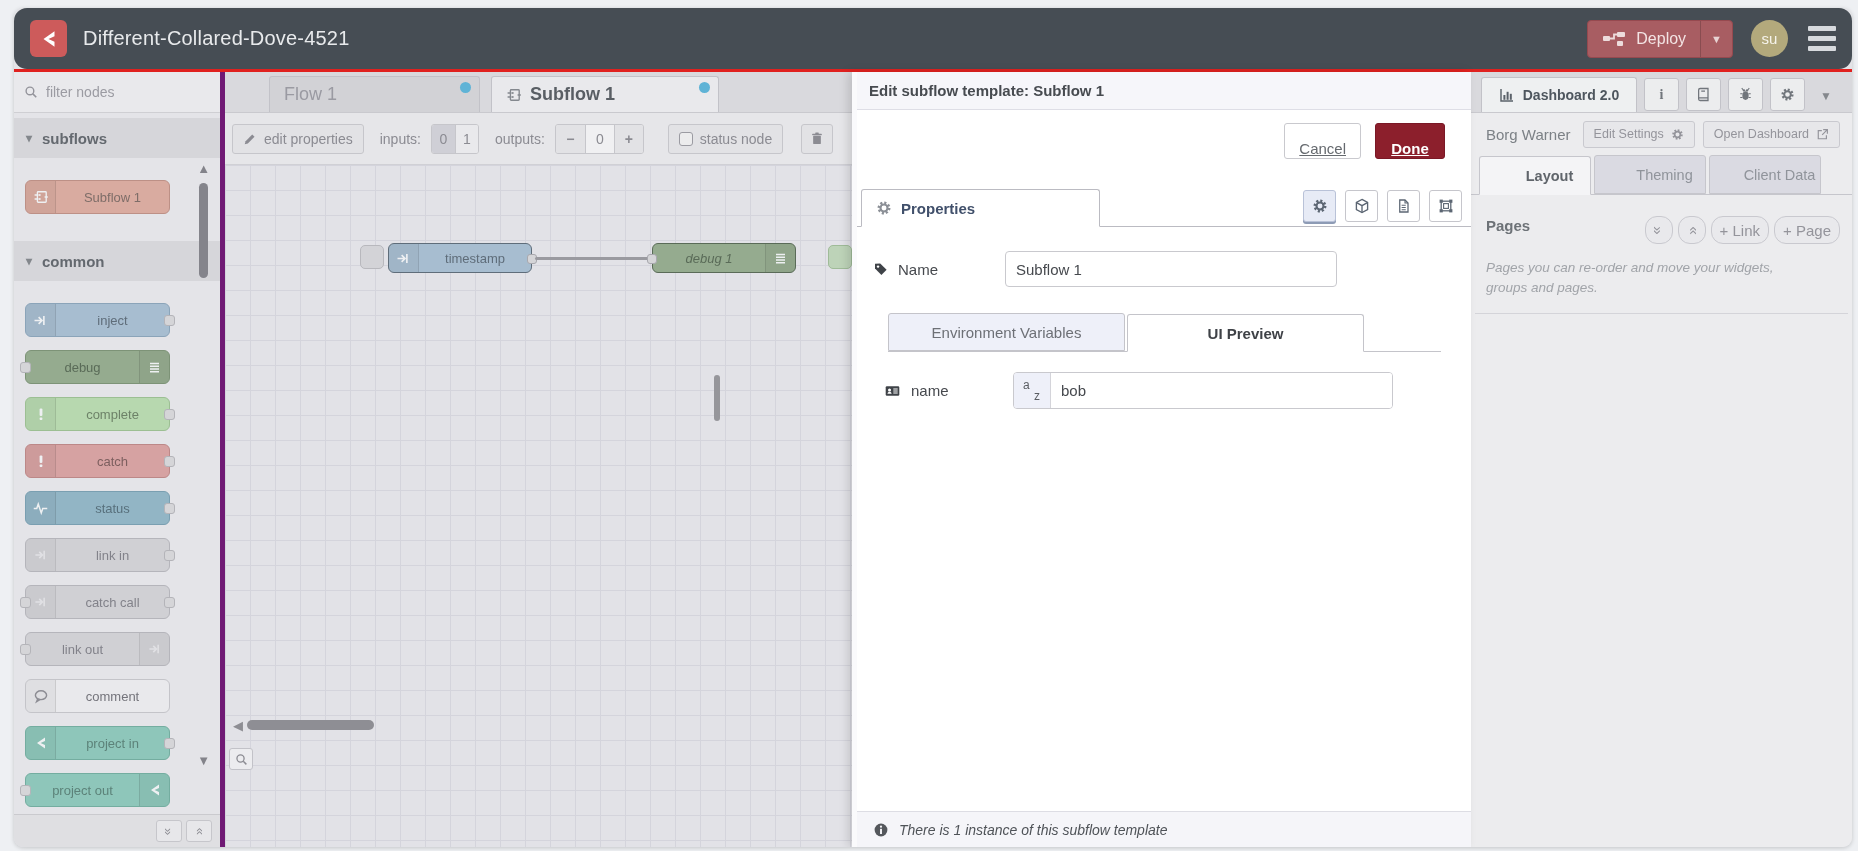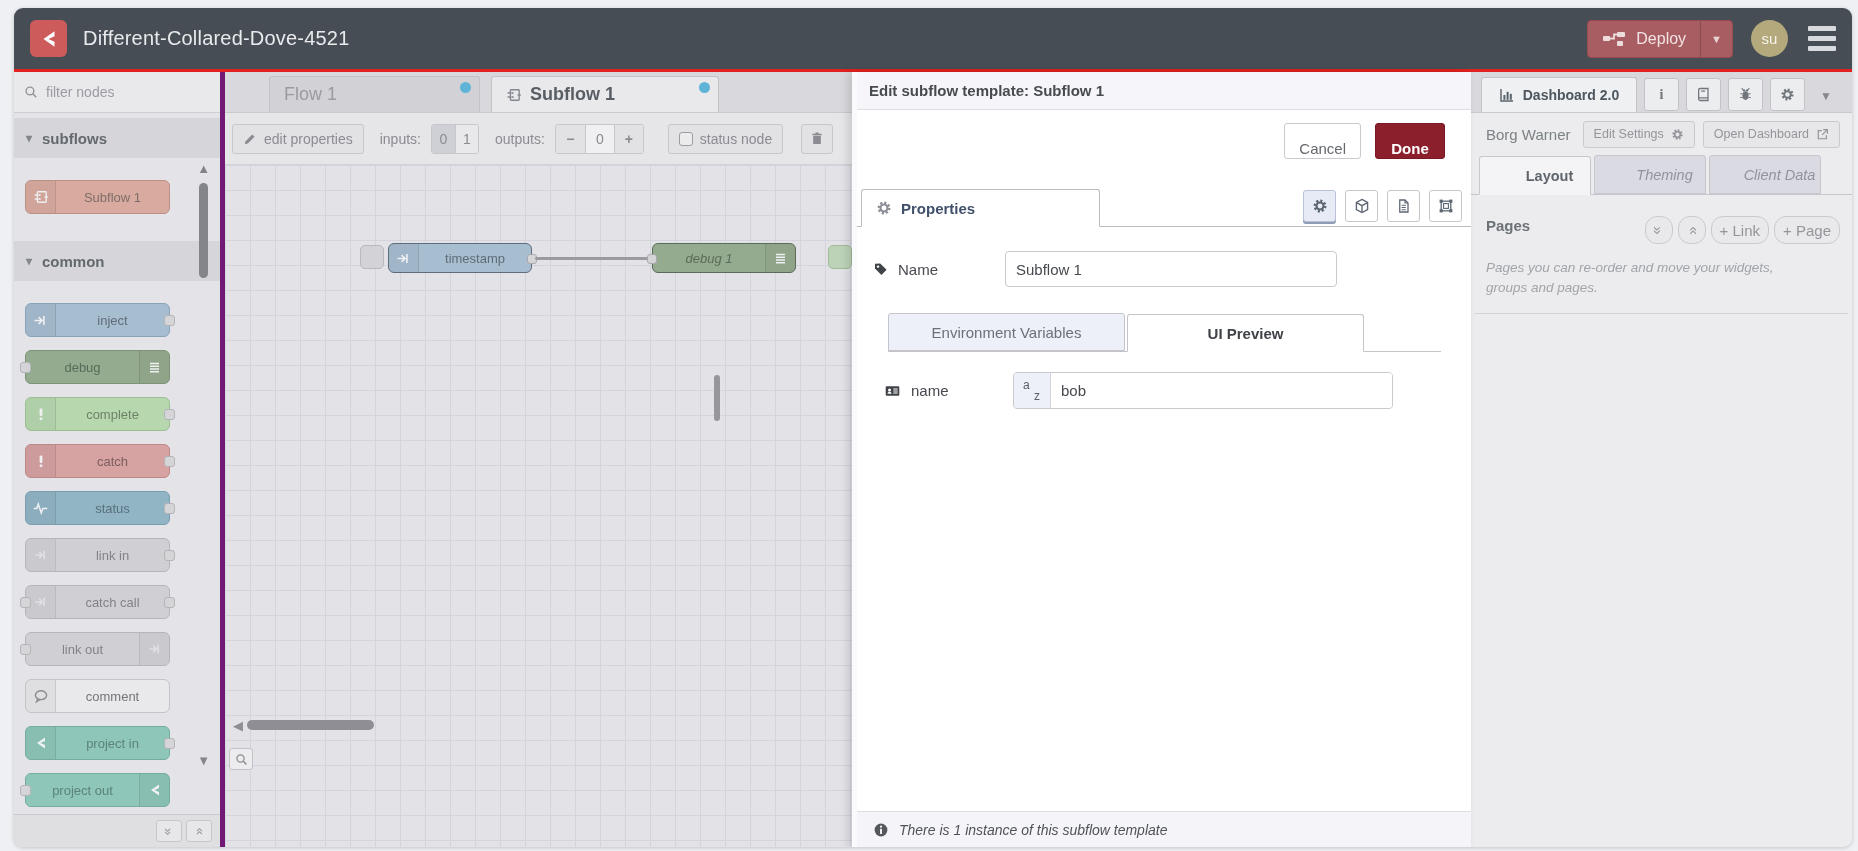--- a/index.html
+++ b/index.html
@@ -1,20 +1,20 @@
 <!DOCTYPE html>
 <html><head>
 <meta charset="utf-8">
 <style>
   * { margin:0; padding:0; box-sizing:border-box; }
   html,body { width:1858px; height:851px; background:#eef0f3; font-family:"Liberation Sans", sans-serif; overflow:hidden; }
   #app { position:absolute; left:14px; top:8px; width:1838px; height:839px; background:#e3e3e7; border-radius:9px; overflow:hidden; box-shadow:0 1px 4px rgba(0,0,0,.18); display:flex; flex-direction:column; }
 
   
-  .header { height:61px; background:#464d54; display:flex; align-items:center; padding:0 14px 0 16px; flex:0 0 auto; }
+  .header { height:61px; background:#464d54; display:flex; align-items:center; padding:0 14px 0 16px; flex:0 0 auto;border-radius:13px; }
   .logo { width:37px; height:37px; background:#cd5b5b; border-radius:6px; display:flex; align-items:center; justify-content:center; margin-right:16px; }
   .app-title { color:#e8eaec; font-size:20px; letter-spacing:.2px; }
   .header-right { margin-left:auto; display:flex; align-items:center; gap:18px; }
   .deploy-btn { background:#a85d62; border:1px solid #96494f; border-radius:4px; height:38px; display:flex; align-items:center; color:#f3e4e4; font-size:16px; cursor:pointer; }
   .deploy-main { display:flex; align-items:center; gap:10px; padding:0 14px; }
   .deploy-caret { padding:0 10px; border-left:1px solid rgba(0,0,0,.18); font-size:11px; color:#e8d3d3; align-self:stretch; display:flex; align-items:center; }
   .avatar { width:37px; height:37px; border-radius:50%; background:#b3a97c; color:#f6f4ec; font-size:15px; display:flex; align-items:center; justify-content:center; }
   .hamburger { display:flex; flex-direction:column; gap:5px; padding:4px 2px; cursor:pointer; }
   .hamburger span { width:28px; height:5px; background:#d7dade; border-radius:1px; }
   .red-line { height:3px; background:#e0211f; flex:0 0 auto; }
@@ -80,21 +80,21 @@
   .fport { position:absolute; width:10px; height:10px; background:#d5d5d8; border:1px solid #a8a8ae; border-radius:3px; top:10px; }
   .h-scroll-arrow { position:absolute; left:8px; top:553px; color:#8e8e94; font-size:13px; }
   .h-scroll-pill { position:absolute; left:22px; top:555px; width:127px; height:10px; border-radius:5px; background:#8e8e94; }
   .zoom-btn { position:absolute; left:4px; top:583px; width:24px; height:22px; background:#ececef; border:1px solid #c2c2c8; border-radius:3px; color:#8b8b92; display:flex; align-items:center; justify-content:center; }
   .v-pill { position:absolute; left:489px; top:210px; width:6px; height:46px; border-radius:3px; background:#96969b; }
 
   
   .tray { width:619px; flex:0 0 auto; background:#ffffff; border-left:5px solid #fafafc; box-shadow:-4px 0 9px rgba(0,0,0,.13); display:flex; flex-direction:column; position:relative; z-index:3; }
   .tray-header { height:38px; background:#f6f6fa; border-bottom:1px solid #dedee6; display:flex; align-items:center; padding:0 12px; font-size:15px; font-weight:bold; color:#474b50; flex:0 0 auto; }
   .tray-toolbar { height:62px; display:flex; align-items:center; justify-content:flex-end; gap:14px; padding:0 26px 0 0; flex:0 0 auto; }
-  .btn { height:36px; min-width:70px; padding:16px 14px; border-radius:3px; font-size:15px; font-family:inherit; cursor:pointer; }
+  .btn { height:36px; min-width:70px; padding:16px 14px; border-radius:3px; font-size:15px; font-family:inherit; cursor:pointer;text-decoration:underline; }
   .btn-cancel { background:#ffffff; border:1px solid #c9c9ce; color:#65696e; }
   .btn-done { background:#8c1f2c; border:1px solid #7a1826; color:#fff; font-weight:bold; }
   .tray-tabsrow { height:39px; margin-top:16px; display:flex; align-items:flex-end; padding:0 9px 0 4px; border-bottom:1px solid #bbbbc2; flex:0 0 auto; }
   .ptab { width:239px; height:38px; background:#fff; border:1px solid #bbbbc2; border-bottom:1px solid #fff; margin-bottom:-1px; border-radius:3px 3px 0 0; display:flex; align-items:center; gap:9px; padding:0 14px; font-size:15px; font-weight:bold; color:#41506b; }
   .tray-iconbtns { margin-left:auto; display:flex; gap:9px; margin-bottom:4px; }
   .tibtn { width:33px; height:32px; border:1px solid #c6c6cc; border-radius:3px; background:#fff; color:#5c6673; display:flex; align-items:center; justify-content:center; }
   .tibtn.active { background:#e7ebf6; border-color:#b9c2d8; box-shadow:0 2px 0 #8d9bb5; }
   .tray-body { flex:1; padding:24px 0 0 16px; min-height:0; }
   .form-row { display:flex; align-items:center; margin-bottom:26px; }
   .frm-label { display:flex; align-items:center; gap:9px; width:132px; font-size:15px; color:#46494e; }
@@ -117,21 +117,21 @@
   .side-tabbar { height:41px; background:#d9d9dd; border-bottom:1px solid #c9c9ce; display:flex; align-items:flex-end; gap:7px; padding:0 10px; flex:0 0 auto; }
   .dash-tab { width:156px; height:35px; background:#eef0f1; border:1px solid #c2c2c8; border-bottom:none; border-radius:3px 3px 0 0; display:flex; align-items:center; justify-content:center; gap:8px; font-size:14px; font-weight:bold; color:#4e565e; }
   .sibtn { width:35px; height:33px; margin-bottom:1px; background:#ecedee; border:1px solid #c2c2c8; border-radius:3px; color:#71767c; display:flex; align-items:center; justify-content:center; font-size:14px; }
   .side-caret { margin:0 0 9px 8px; color:#85888d; font-size:12px; }
   .side-row1 { height:42px; display:flex; align-items:center; gap:8px; padding:0 12px 0 15px; flex:0 0 auto; }
   .instance-name { font-size:15px; color:#7c8186; margin-right:auto; }
   .sbtn { height:27px; padding:0 10px; background:#e7e7ea; border:1px solid #c9c9cf; border-radius:3px; color:#94949b; font-size:12.5px; display:flex; align-items:center; gap:7px; font-family:inherit; }
   .side-tabs { display:flex; align-items:flex-end; height:40px; padding-left:8px; border-bottom:1px solid #c6c6cc; flex:0 0 auto; }
   .stab { width:112px; height:39px; display:flex; align-items:center; justify-content:center; font-size:14.5px; border-radius:3px 3px 0 0; margin-right:3px;padding-left:29px; }
   .stab.active { background:#f4f4f6; border:1px solid #c6c6cc; border-bottom:1px solid #f4f4f6; margin-bottom:-1px; font-weight:bold; color:#60656b; }
-  .stab.inactive { background:#dadae2; border:1px solid #c6c6cc; color:#90949b;font-style:italic; }
+  .stab.inactive { background:#dadae2; border:1px solid #c6c6cc; color:#90949b; }
   .pages-row { display:flex; align-items:center; padding:12px 12px 0 15px; gap:5px; flex:0 0 auto; }
   .pages-title { font-size:15px; font-weight:bold; color:#6d7277; margin-right:auto; }
   .pgbtn { height:28px; min-width:28px; padding:0 8px; background:#e9e9ec; border:1px solid #c9c9cf; border-radius:12px; color:#94949b; font-size:15px; display:flex; align-items:center; justify-content:center; gap:3px; font-family:inherit;margin-top:9px; }
   .side-help { padding:14px 16px 12px 15px; font-size:13.5px; font-style:italic; color:#a1a4a9; line-height:1.5; width:92%; }
   .side-divider { border-top:1px solid #d4d4d9; margin:2px 4px 0 4px; }
 
   svg.ic { display:block; }
 </style>
 </head>
 <body>

